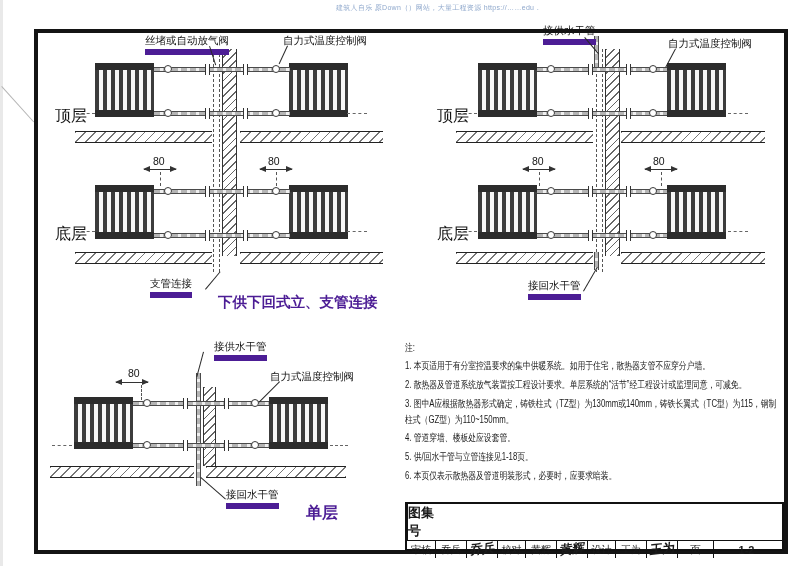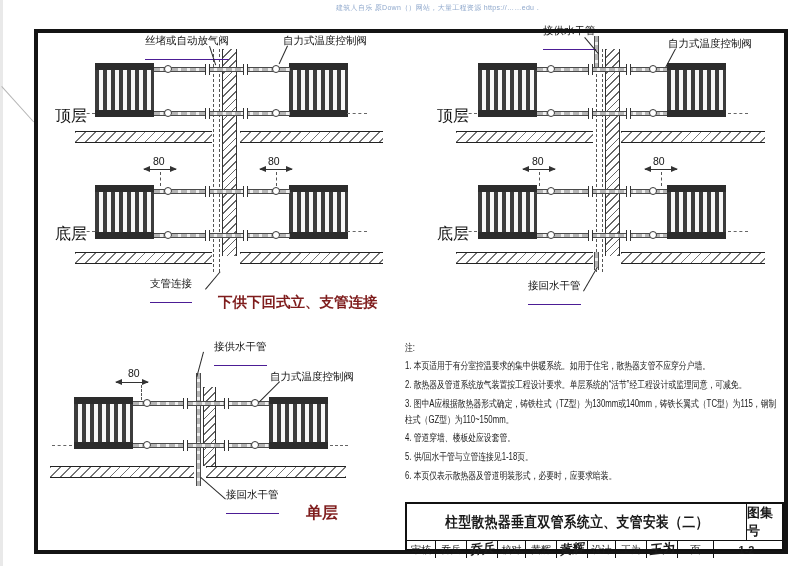--- a/index.html
+++ b/index.html
@@ -30,29 +30,29 @@
   .tick{position:absolute;width:3px;height:11px;background:#fff;border-left:1.6px solid #333;
         border-right:1.6px solid #333;}
   .wall{position:absolute;background-color:#fff;border-left:1.4px solid #333;border-right:1.4px solid #333;
         background-image:repeating-linear-gradient(135deg,#666 0 1.2px,transparent 1.2px 5.5px);}
   .slab{position:absolute;height:10px;border-top:1.4px solid #222;border-bottom:1.4px solid #222;
         background:repeating-linear-gradient(135deg,#777 0 1.2px,transparent 1.2px 7px);}
   .vdash{position:absolute;width:0;border-left:1px dashed #555;}
   .hstub{position:absolute;height:0;border-top:1px dashed #666;}
   .leader{position:absolute;height:0;border-top:1px solid #2a2a2a;transform-origin:0 0;}
   .anno{position:absolute;font-size:10.5px;white-space:nowrap;color:#141414;}
-  .anno.u{border-bottom:1px solid #4c1d95;padding-bottom:11px;}
+  .anno.u{border-bottom:6px solid #4c1d95;padding-bottom:1px;}
   .flabel{position:absolute;font-size:16px;color:#141414;white-space:nowrap;}
   .dim-label{position:absolute;font-size:10.5px;color:#141414;}
   .dim-line{position:absolute;height:0;border-top:1.2px solid #333;}
   .dim-line::before{content:'';position:absolute;left:-1px;top:-4px;border-top:3.5px solid transparent;
         border-bottom:3.5px solid transparent;border-right:7px solid #333;}
   .dim-line::after{content:'';position:absolute;right:-1px;top:-4px;border-top:3.5px solid transparent;
         border-bottom:3.5px solid transparent;border-left:7px solid #333;}
-  .dtitle{position:absolute;font-size:14.5px;font-weight:700;white-space:nowrap;color:#7f1d1d;}
+  .dtitle{position:absolute;font-size:14.5px;font-weight:700;white-space:nowrap;color:#4c1d95;}
   .dtitle.big{font-size:16px;}
 
   
   .notes{position:absolute;left:405px;top:340px;width:476px;font-size:10px;line-height:1.62;
          transform:scaleX(0.78);transform-origin:left top;color:#1b1b1b;}
   .notes .nh{margin-bottom:2px;}
   .notes .ni{margin-bottom:2.5px;}
 
   
   .tb{position:absolute;left:405px;top:502px;width:379px;height:49px;box-sizing:border-box;
@@ -199,23 +199,20 @@
     <div class="ni">1. 本页适用于有分室控温要求的集中供暖系统。如用于住宅，散热器支管不应穿分户墙。</div>
     <div class="ni">2. 散热器及管道系统放气装置按工程设计要求。单层系统的“活节”经工程设计或监理同意，可减免。</div>
     <div class="ni">3. 图中A应根据散热器形式确定，铸铁柱式（TZ型）为130mm或140mm，铸铁长翼式（TC型）为115，钢制柱式（GZ型）为110~150mm。</div>
     <div class="ni">4. 管道穿墙、楼板处应设套管。</div>
     <div class="ni">5. 供/回水干管与立管连接见1-18页。</div>
     <div class="ni">6. 本页仅表示散热器及管道明装形式，必要时，应要求暗装。</div>
   </div>
 
   <div class="tb">
     <div class="tb-r1">
-      <div class="c tb-title">
-        <span>柱型散热器垂直双管系统立、支管安装（二）</span>
-      </div>
       <div class="c tb-alab">图集号</div>
     </div>
     <div class="tb-r2">
       <div class="c lab">审核</div>
       <div class="c nm">乔兵</div>
       <div class="c sg">
         <span class="sig">乔兵</span>
       </div>
       <div class="c lab">校对</div>
       <div class="c nm">黄辉</div>

